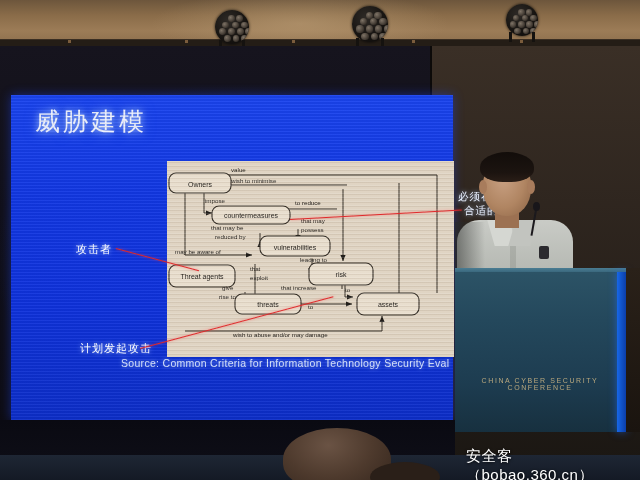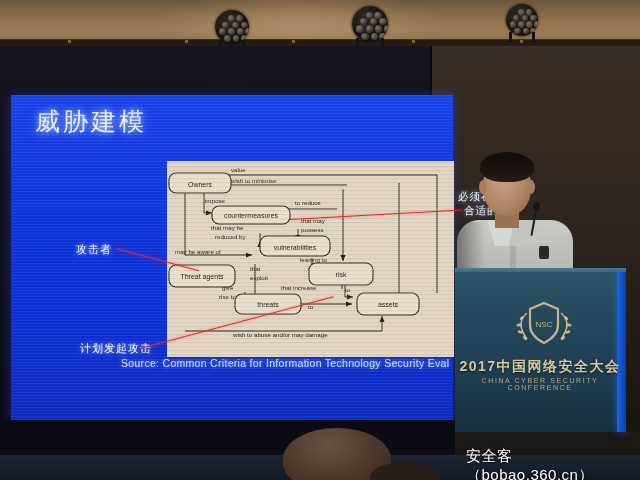--- a/index.html
+++ b/index.html
@@ -304,39 +304,20 @@
     <div class="sp-mic-arm"></div>
     <div class="sp-mic"></div>
     <div class="sp-badge"></div>
   </div>
 
   <div class="podium-top"></div>
   <div class="podium"></div>
   <div class="podium-edge"></div>
   <div class="podium-r"></div>
 
-  <div class="emblem">
-    <svg width="78" height="56" viewBox="0 0 78 56">
-      <path d="M39 8 L53 14 L53 30 Q53 41 39 48 Q25 41 25 30 L25 14 Z" fill="none" stroke="#c9b385" stroke-width="2.2"></path>
-      <text x="39" y="32" text-anchor="middle" font-size="8" fill="#c9b385" font-family="Liberation Sans, sans-serif">NSC</text>
-      <path d="M22 18 Q10 28 22 44" fill="none" stroke="#c9b385" stroke-width="1.6"></path>
-      <path d="M56 18 Q68 28 56 44" fill="none" stroke="#c9b385" stroke-width="1.6"></path>
-      <g fill="#c9b385">
-        <ellipse cx="17" cy="23" rx="2.6" ry="1.4" transform="rotate(-35 17 23)"></ellipse>
-        <ellipse cx="14" cy="30" rx="2.6" ry="1.4" transform="rotate(-10 14 30)"></ellipse>
-        <ellipse cx="15" cy="37" rx="2.6" ry="1.4" transform="rotate(20 15 37)"></ellipse>
-        <ellipse cx="20" cy="43" rx="2.6" ry="1.4" transform="rotate(45 20 43)"></ellipse>
-        <ellipse cx="61" cy="23" rx="2.6" ry="1.4" transform="rotate(35 61 23)"></ellipse>
-        <ellipse cx="64" cy="30" rx="2.6" ry="1.4" transform="rotate(10 64 30)"></ellipse>
-        <ellipse cx="63" cy="37" rx="2.6" ry="1.4" transform="rotate(-20 63 37)"></ellipse>
-        <ellipse cx="58" cy="43" rx="2.6" ry="1.4" transform="rotate(-45 58 43)"></ellipse>
-      </g>
-    </svg>
-  </div>
-  <div class="podium-cn">2017中国网络安全大会</div>
   <div class="podium-en">CHINA CYBER SECURITY CONFERENCE</div>
 
   <div class="fg-band"></div>
   <div class="fg-floor"></div>
   <div class="head-fg"></div>
   <div class="head-fg2"></div>
 
   <div class="watermark">安全客（bobao.360.cn）</div>
 </div>
 

